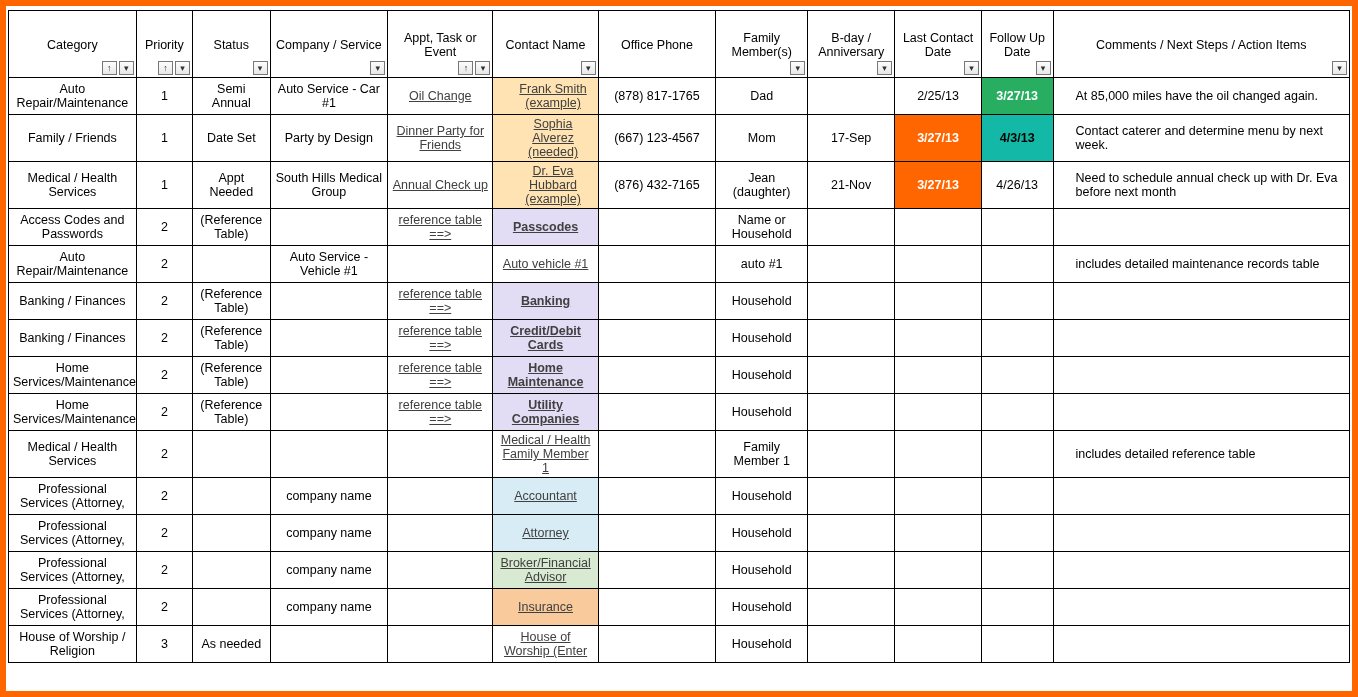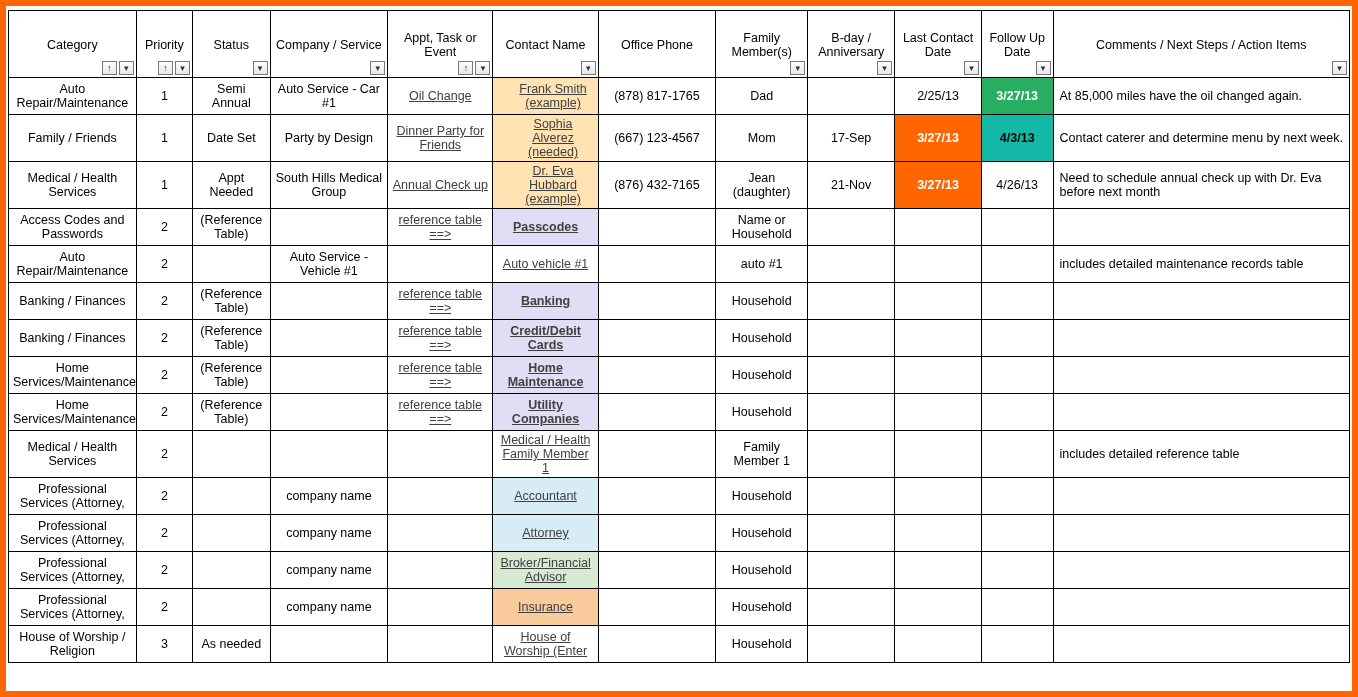--- a/index.html
+++ b/index.html
@@ -59,21 +59,21 @@
     height: 14px;
     border: 1px solid #777;
     background: linear-gradient(#fdfdfd,#e8e8e8);
     font-size: 9px;
     line-height: 12px;
     text-align: center;
     color: #333;
     cursor: pointer;
   }
   td { height: 37px; text-align: center; }
-  td.comments { text-align: left; padding-left:6px; }
+  td.comments { text-align: left; padding-left:22px; }
   .link { color: #404040; text-decoration: underline; cursor:pointer; }
   .bg-peach  { background: #ffe3b3; padding-left: 19px; }
   .bg-lav    { background: #e3dcf5; font-weight: bold; }
   .bg-blue   { background: #d8ecf6; }
   .bg-green  { background: #d9ead3; }
   .bg-orangec{ background: #f9cb9c; }
   .bg-greenB { background: #27ae60; color:#fff; font-weight:bold; }
   .bg-orangeB{ background: #ff6600; color:#fff; font-weight:bold; }
   .bg-yellowB{ background: #14b8a6; font-weight:bold; }
   col.c0  { width: 125px; }

